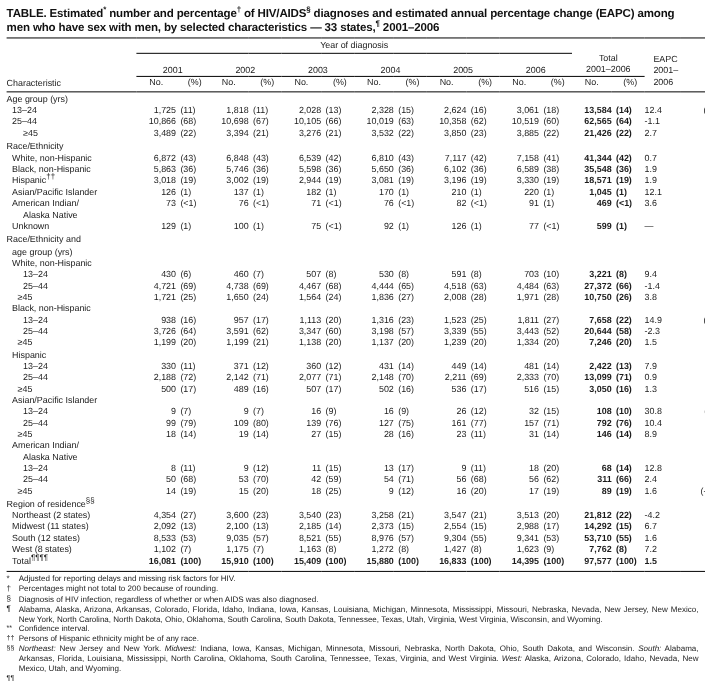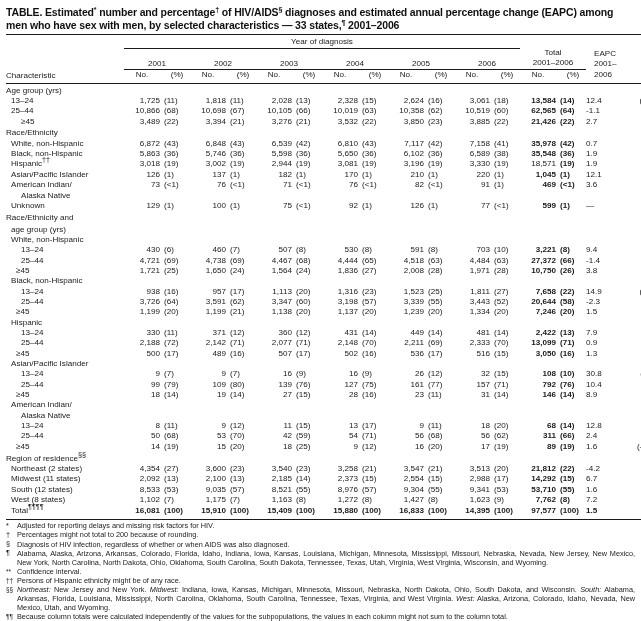--- a/index.html
+++ b/index.html
@@ -276,21 +276,21 @@
           <td class="c-no">6,848</td>
           <td class="c-pct">(43)</td>
           <td class="c-no">6,539</td>
           <td class="c-pct">(42)</td>
           <td class="c-no">6,810</td>
           <td class="c-pct">(43)</td>
           <td class="c-no">7,117</td>
           <td class="c-pct">(42)</td>
           <td class="c-no">7,158</td>
           <td class="c-pct">(41)</td>
-          <td class="c-no" style="font-weight: bold;">35,978</td>
+          <td class="c-no" style="font-weight: bold;">41,344</td>
           <td class="c-pct" style="font-weight: bold;">(42)</td>
           <td class="c-eapc">0.7</td>
           <td class="c-ci">(-0.2–1.6)</td>
         </tr>
         <tr>
           <td class="indent1">Black, non-Hispanic</td>
           <td class="c-no">5,863</td>
           <td class="c-pct">(36)</td>
           <td class="c-no">5,746</td>
           <td class="c-pct">(36)</td>
@@ -314,21 +314,21 @@
           <td class="c-no">3,002</td>
           <td class="c-pct">(19)</td>
           <td class="c-no">2,944</td>
           <td class="c-pct">(19)</td>
           <td class="c-no">3,081</td>
           <td class="c-pct">(19)</td>
           <td class="c-no">3,196</td>
           <td class="c-pct">(19)</td>
           <td class="c-no">3,330</td>
           <td class="c-pct">(19)</td>
-          <td class="c-no" style="font-weight: normal;">18,571</td>
+          <td class="c-no" style="font-weight: bold;">18,571</td>
           <td class="c-pct" style="font-weight: bold;">(19)</td>
           <td class="c-eapc">1.9</td>
           <td class="c-ci">(0.3–3.5)</td>
         </tr>
         <tr>
           <td class="indent1">Asian/Pacific Islander</td>
           <td class="c-no">126</td>
           <td class="c-pct">(1)</td>
           <td class="c-no">137</td>
           <td class="c-pct">(1)</td>
@@ -960,15 +960,15 @@
   </table>
 
   <div class="notes">
     <span class="note"><span class="mk">*</span><span>Adjusted for reporting delays and missing risk factors for HIV.</span></span>
     <span class="note"><span class="mk">†</span><span>Percentages might not total to 200 because of rounding.</span></span>
     <span class="note"><span class="mk">§</span><span>Diagnosis of HIV infection, regardless of whether or when AIDS was also diagnosed.</span></span>
     <span class="note note-wide"><span class="mk">¶</span><span>Alabama, Alaska, Arizona, Arkansas, Colorado, Florida, Idaho, Indiana, Iowa, Kansas, Louisiana, Michigan, Minnesota, Mississippi, Missouri, Nebraska, Nevada, New Jersey, New Mexico, New York, North Carolina, North Dakota, Ohio, Oklahoma, South Carolina, South Dakota, Tennessee, Texas, Utah, Virginia, West Virginia, Wisconsin, and Wyoming.</span></span>
     <span class="note"><span class="mk small">**</span><span>Confidence interval.</span></span>
     <span class="note"><span class="mk small">††</span><span>Persons of Hispanic ethnicity might be of any race.</span></span>
     <span class="note note-wide"><span class="mk small">§§</span><span><span class="ital">Northeast:</span><span> New Jersey and New York. </span><span class="ital">Midwest:</span><span> Indiana, Iowa, Kansas, Michigan, Minnesota, Missouri, Nebraska, North Dakota, Ohio, South Dakota, and Wisconsin. </span><span class="ital">South:</span><span> Alabama, Arkansas, Florida, Louisiana, Mississippi, North Carolina, Oklahoma, South Carolina, Tennessee, Texas, Virginia, and West Virginia. </span><span class="ital">West:</span><span> Alaska, Arizona, Colorado, Idaho, Nevada, New Mexico, Utah, and Wyoming.</span></span></span>
-    <span class="note"><span class="mk small">¶¶</span><span>Because column totals were calculated independently of the values for the subpopulations, the values in each column might not sum to the column total.</span></span>
+    <span class="note"><span class="mk small">¶¶</span></span>
   </div>
 </div>
 
 </body></html>

